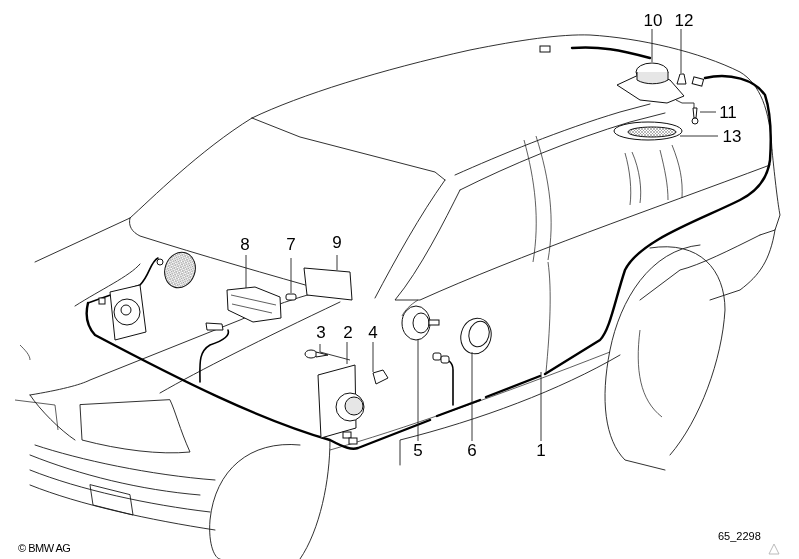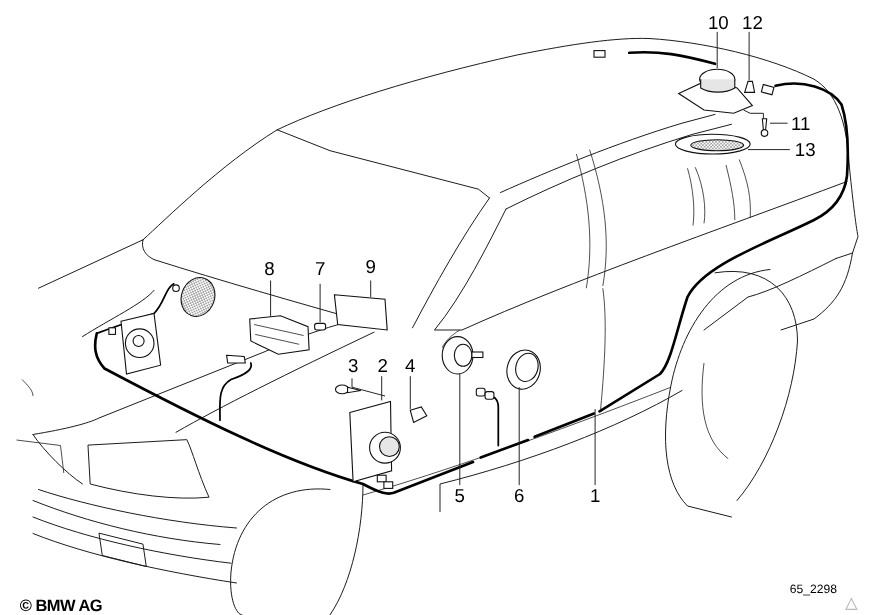--- a/index.html
+++ b/index.html
@@ -8,21 +8,21 @@
   .outline { fill: none; stroke: #1a1a1a; stroke-width: 0.9; stroke-linejoin: round; stroke-linecap: round; }
   .thin { fill: none; stroke: #1a1a1a; stroke-width: 0.7; }
   .wire { fill: none; stroke: #000; stroke-width: 2.4; stroke-linecap: round; stroke-linejoin: round; }
   .wire-thin { fill: none; stroke: #000; stroke-width: 1.6; stroke-linecap: round; stroke-linejoin: round; }
   .part { fill: #fff; stroke: #111; stroke-width: 1; }
   .part-grey { fill: #e6e6e6; stroke: #111; stroke-width: 1; }
   .mesh { fill: url(#meshPat); stroke: #111; stroke-width: 1; }
   .leader { stroke: #222; stroke-width: 0.9; fill: none; }
   .callout { font-family: "Liberation Sans", sans-serif; font-size: 17px; fill: #000; text-anchor: middle; }
   .footer-text { position: absolute; font-family: "Liberation Sans", sans-serif; color: #000; }
-  #copyright { left: 18px; top: 542px; font-size: 15px; font-weight: bold; letter-spacing: -0.5px; }
+  #copyright { left: 18px; top: 542px; font-size: 11px; font-weight: normal; letter-spacing: -0.5px; }
   #drawing-number { left: 718px; top: 530px; font-size: 11px; }
   #warning-mark { position: absolute; left: 768px; top: 543px; width: 12px; height: 12px; }
 </style>
 </head>
 <body>
 
 <svg id="diagram" viewBox="0 0 799 559" xmlns="http://www.w3.org/2000/svg">
   <defs>
     <pattern id="meshPat" width="3" height="3" patternUnits="userSpaceOnUse">
       <rect width="3" height="3" fill="#fff"></rect>

